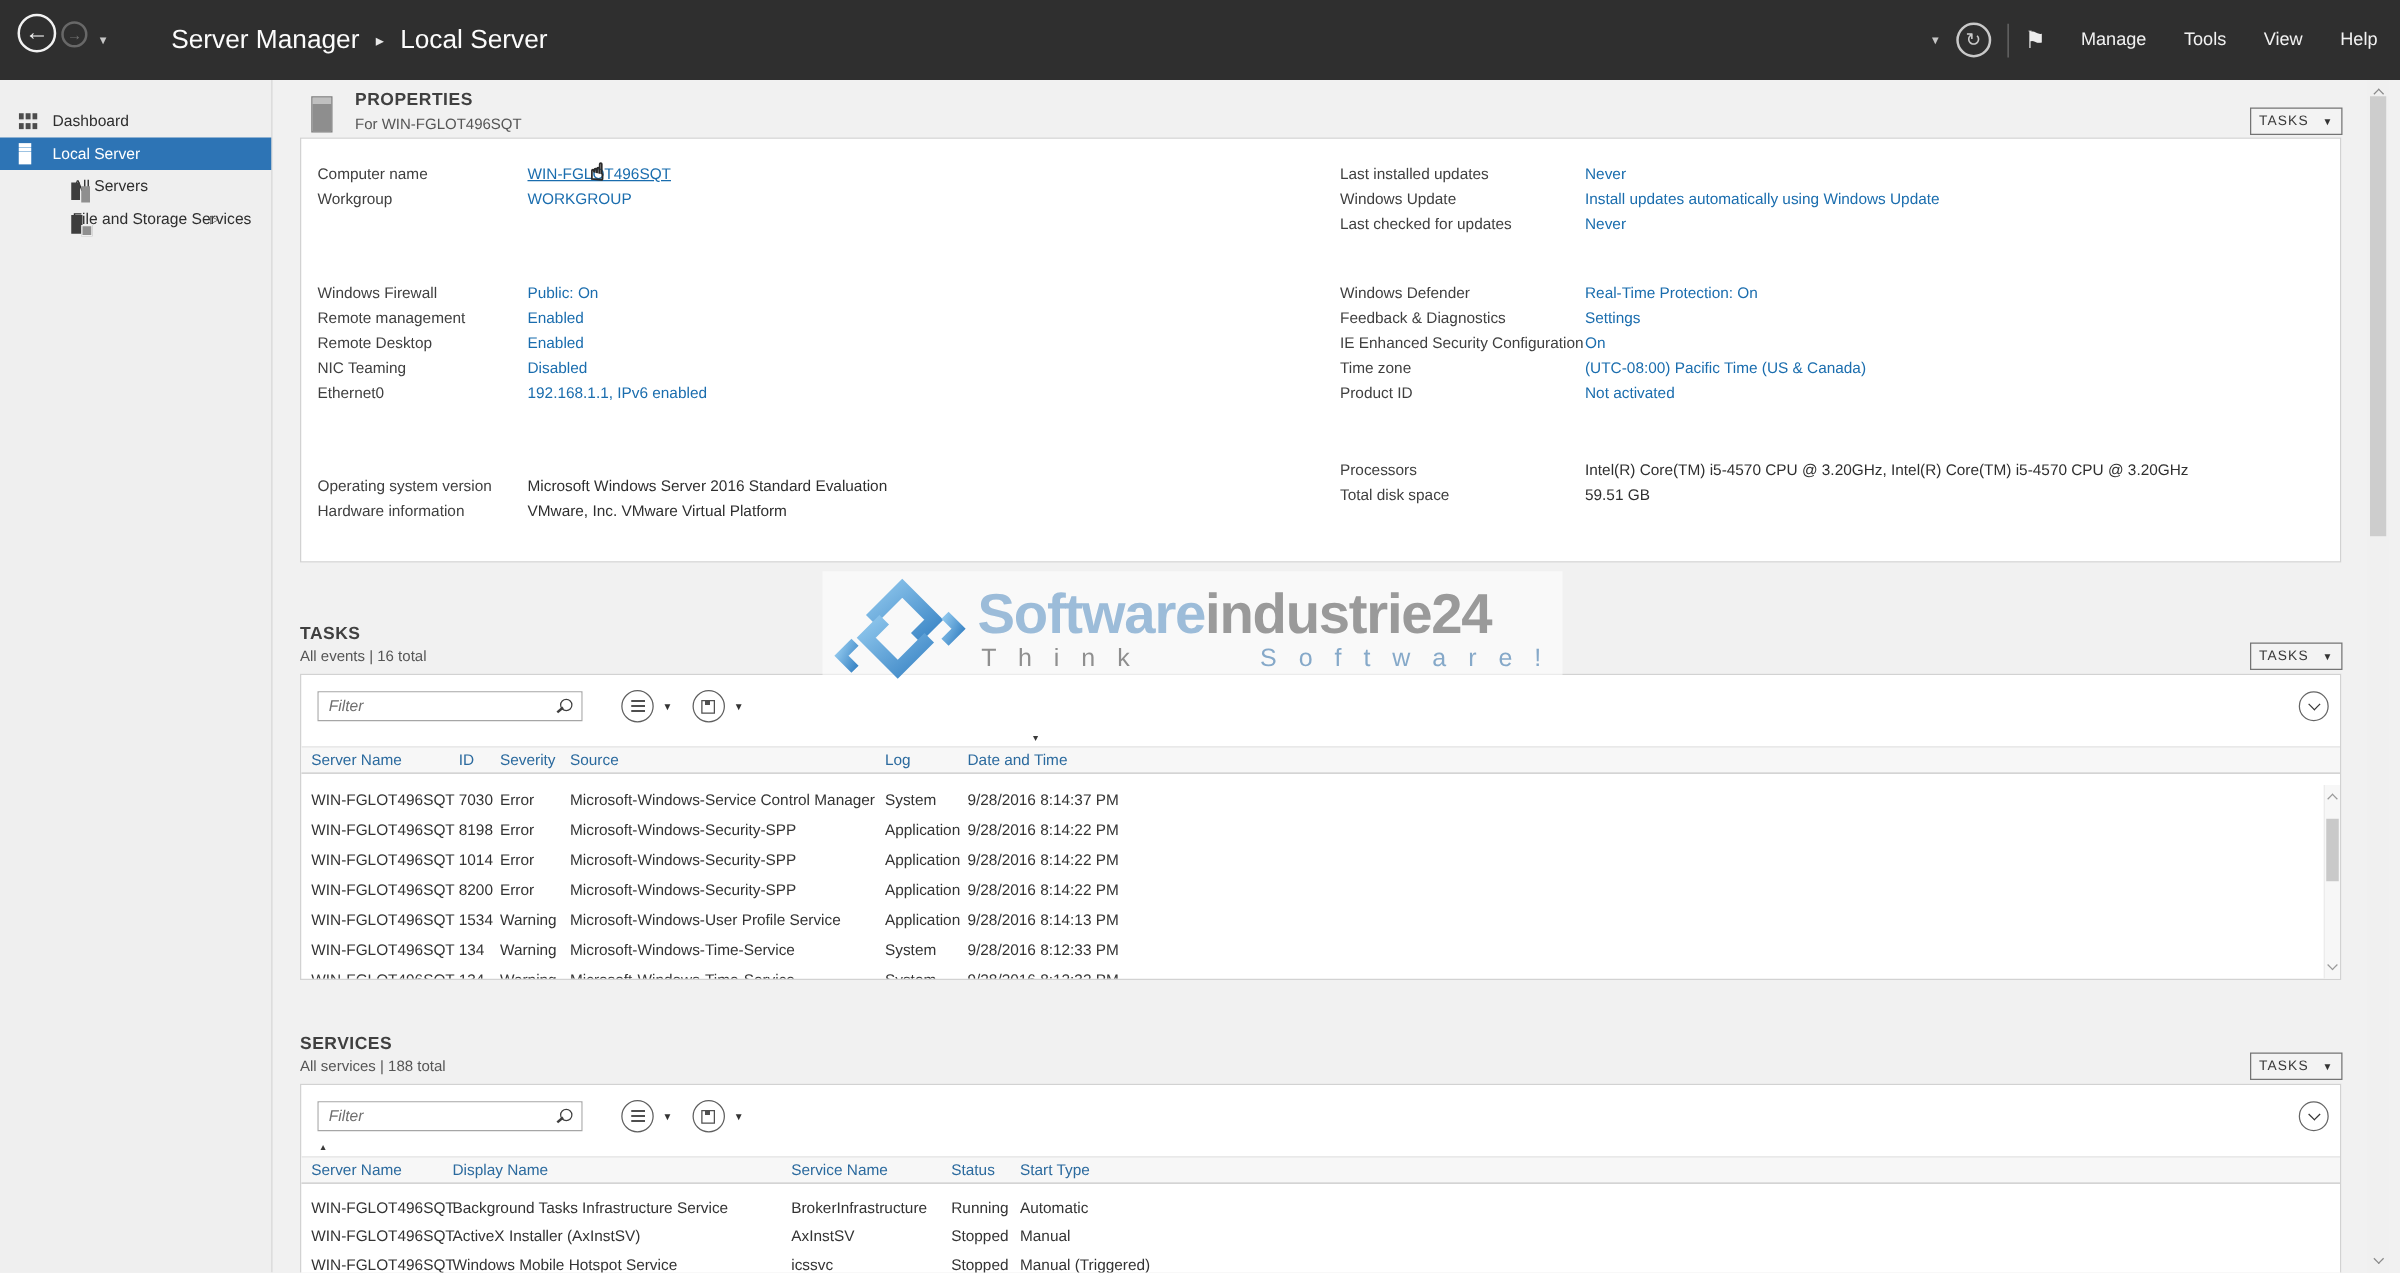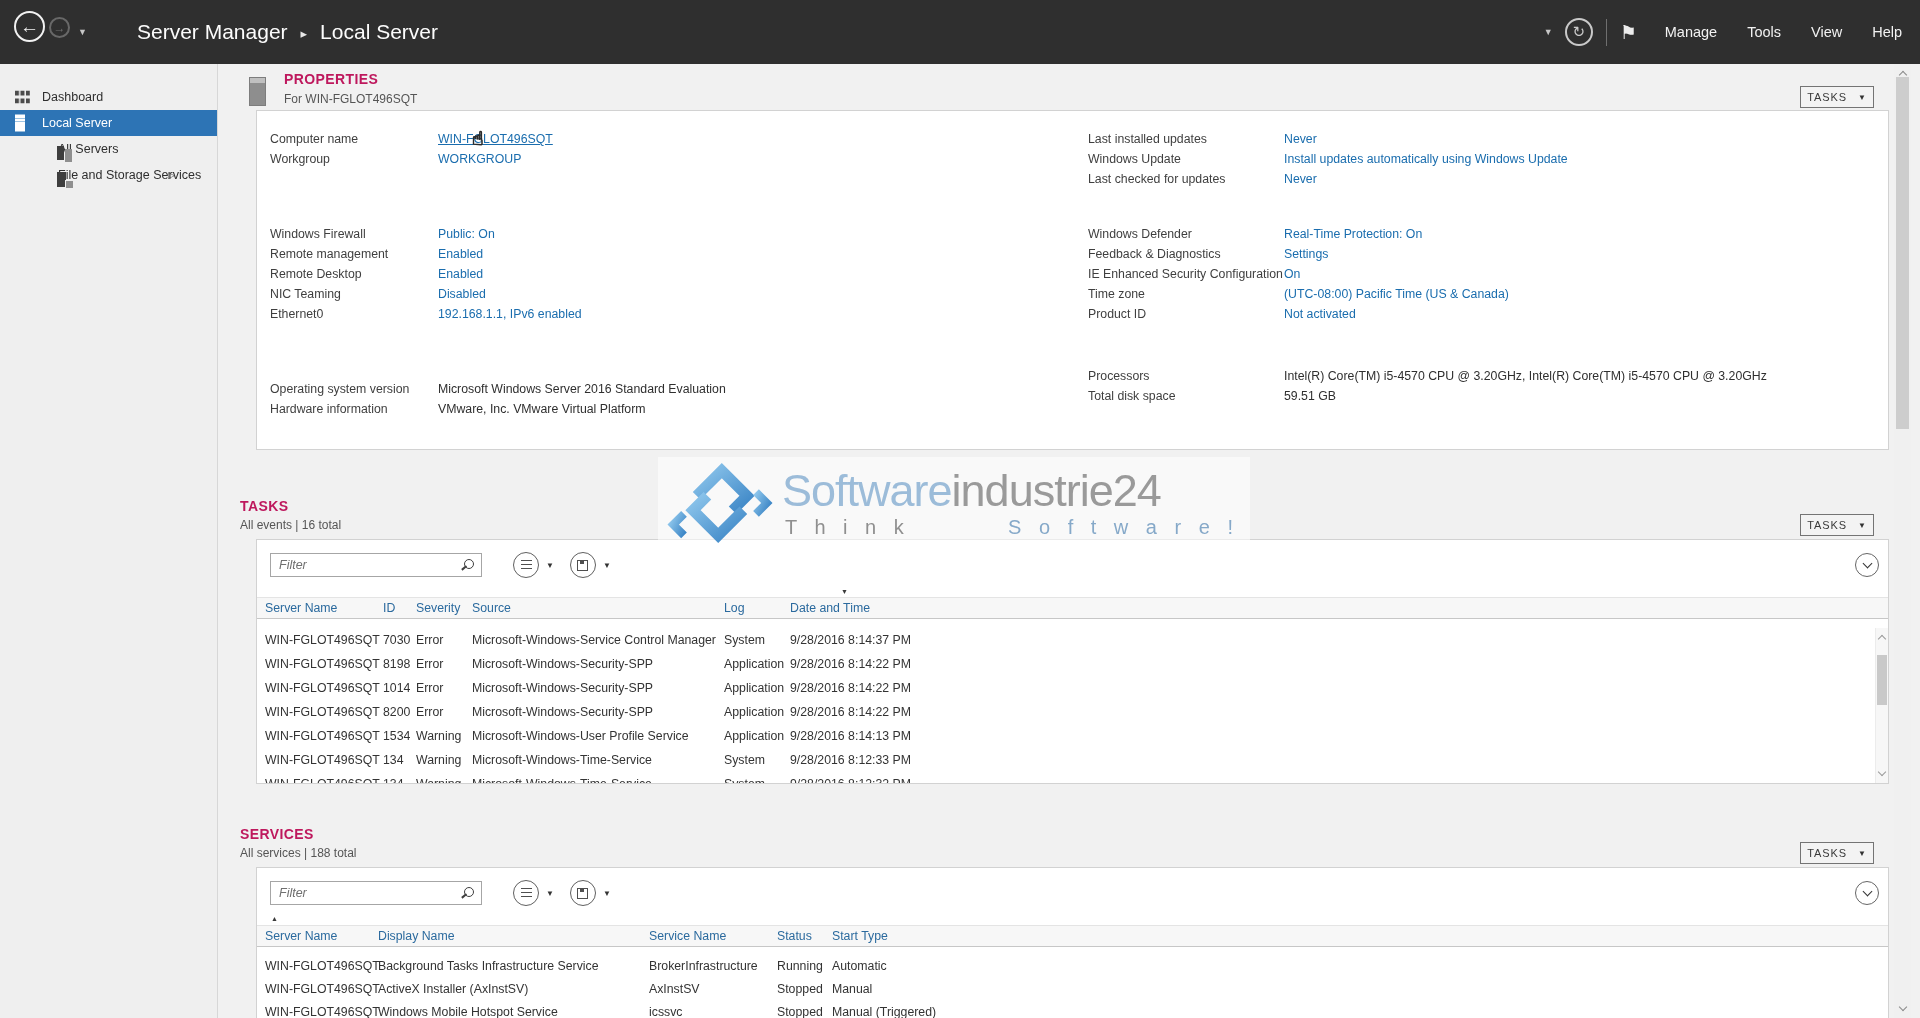--- a/index.html
+++ b/index.html
@@ -31,25 +31,25 @@
   .icon-localserver { width:10px; height:17px; background:linear-gradient(#fff 0 3px, #9dc3e2 3px 4px, #fff 4px 6px, #9dc3e2 6px 7px, #fff 7px 100%); }
   .icon-allservers { width:16px; height:16px; position:relative; }
   .icon-allservers::before { content:""; position:absolute; left:0; top:0; width:7px; height:14px; background:#3e3e3e; }
   .icon-allservers::after { content:""; position:absolute; left:8px; top:3px; width:7px; height:13px; background:#8f8f8f; }
   .icon-storage { width:16px; height:16px; position:relative; }
   .icon-storage::before { content:""; position:absolute; left:0; top:0; width:9px; height:15px; background:#3e3e3e; }
   .icon-storage::after { content:""; position:absolute; left:8px; top:8px; width:7px; height:7px; background:#8f8f8f; border:1px solid #efefef; }
   .side-chevron { position:absolute; right:42px; font-size:9px; color:#4a4a4a; }
 
   
-  .section-title { position:absolute; font-size:14px; font-weight:bold; color:#be185d; letter-spacing:.4px; }
+  .section-title { position:absolute; font-size:14px; font-weight:bold; color:#404040; letter-spacing:.4px; }
   .section-sub { position:absolute; font-size:12px; color:#555; }
   .tasks-btn { position:absolute; left:1800px; width:74px; height:22px; border:1px solid #747474; background:#f3f3f3; display:flex; align-items:center; justify-content:center; gap:11px; font-size:11px; color:#3a3a3a; letter-spacing:.9px; cursor:default; }
   .tasks-caret { font-size:8px; color:#333; }
-  .panel { position:absolute; left:256px; width:1633px; background:#fff; border:1px solid #d2d2d2; overflow:hidden; }
+  .panel { position:absolute; left:240px; width:1633px; background:#fff; border:1px solid #d2d2d2; overflow:hidden; }
 
   
   .props-icon { position:absolute; left:249px; top:77px; width:17px; height:29px; background:linear-gradient(#c0c0c0 0 5px, #8e8e8e 5px 100%); border:1px solid #7d7d7d; }
   .props-box { top:110px; height:340px; }
   .prop-col { position:absolute; top:18px; }
   .prop-col.left { left:13px; }
   .prop-col.right { left:831px; }
   .prop-row { display:flex; align-items:center; height:20px; white-space:nowrap; font-size:12.3px; }
   .prop-label { color:#3f3f3f; flex-shrink:0; }
   .left .prop-label { width:168px; } .right .prop-label { width:196px; }
@@ -95,21 +95,21 @@
   .sc-arrow { position:absolute; left:50%; width:6px; height:6px; border-right:1.4px solid #9a9a9a; border-bottom:1.4px solid #9a9a9a; }
   .sc-arrow.up { top:8px; transform:translateX(-50%) rotate(-135deg); }
   .sc-arrow.down { bottom:8px; transform:translateX(-50%) rotate(45deg); }
   .outer-scroll { position:absolute; right:9px; top:64px; width:17px; height:954px; background:#f0f0f0; }
   .outer-scroll .sc-thumb { position:absolute; left:2px; right:2px; top:13px; height:352px; background:#cdcdcd; }
   .outer-scroll .sc-arrow { border-color:#8a8a8a; }
 
   
   .watermark { position:absolute; left:658px; top:457px; width:592px; height:92px; background:rgba(255,255,255,.55); display:flex; align-items:center; padding:0 8px; gap:8px; z-index:6; }
   .wm-text { display:flex; flex-direction:column; flex:1; }
-  .wm-brand { font-size:45px; font-weight:normal; line-height:1; letter-spacing:-1px; white-space:nowrap; }
+  .wm-brand { font-size:45px; font-weight:bold; line-height:1; letter-spacing:-1px; white-space:nowrap; }
   .wm-brand .b1 { color:#9cbcd9; } .wm-brand .b2 { color:#9a9a9a; }
   .wm-tagline { display:flex; justify-content:space-between; margin-top:3px; padding:0 3px; font-size:20px; font-weight:normal; }
   .wm-tagline .t1 { color:#8f8f8f; letter-spacing:6px; }
   .wm-tagline .t2 { color:#86a9c9; letter-spacing:6px; }
 </style>
 </head>
 <body>
 
 <div class="stage">
 

